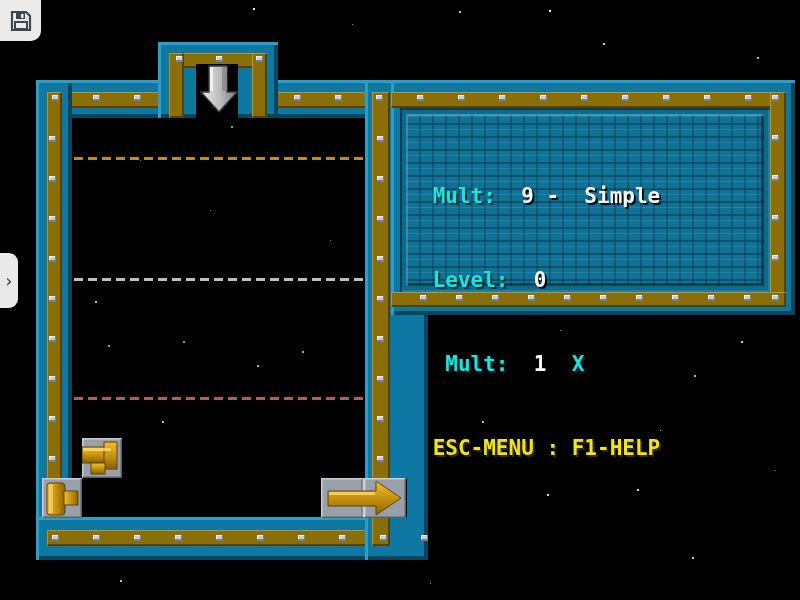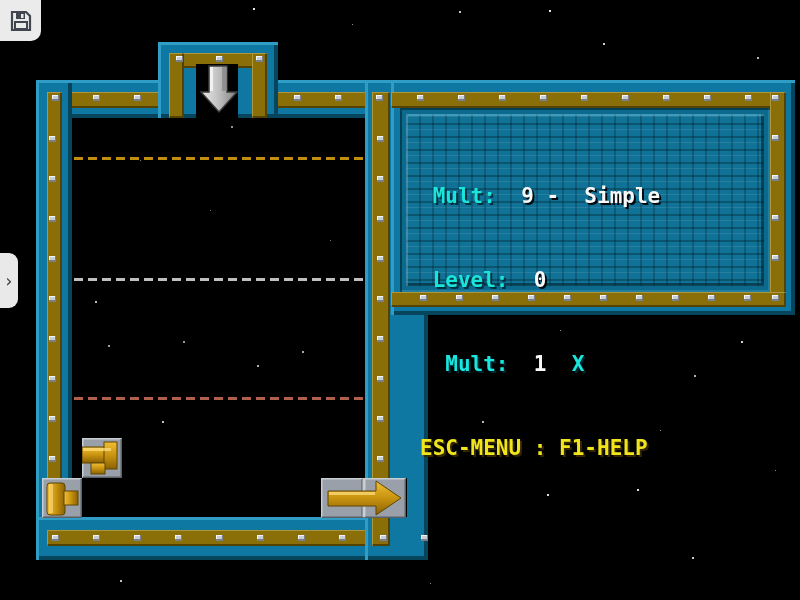--- a/index.html
+++ b/index.html
@@ -24,21 +24,21 @@
         background-color:#0f7296;
         background-image:
           repeating-linear-gradient(90deg, rgba(0,0,0,0.20) 0 2px, rgba(0,0,0,0) 2px 13px),
           repeating-linear-gradient(0deg, rgba(255,255,255,0.10) 0 1px, rgba(0,0,0,0) 1px 5px, rgba(0,0,0,0.26) 5px 7px, rgba(0,0,0,0) 7px 13px);
         box-shadow:inset 2px 2px 0 rgba(160,230,255,0.35), inset -3px -3px 0 rgba(0,25,35,0.55);}
   #hud-text{position:absolute;left:14px;top:12px;white-space:pre;
         font-weight:bold;font-size:21px;line-height:28px;letter-spacing:0;}
   .hud-label{color:#1ae5dc;text-shadow:2px 2px 0 rgba(0,42,52,0.9);}
   .hud-value{color:#f8f8f8;text-shadow:2px 2px 0 rgba(0,0,0,0.9);}
   .hud-suffix{color:#1ae5dc;text-shadow:2px 2px 0 rgba(0,42,52,0.9);}
-  .hud-help{color:#f0e51c;text-shadow:2px 2px 0 rgba(55,40,0,0.95);}
+  .hud-help{color:#f0e51c;text-shadow:2px 2px 0 rgba(55,40,0,0.95);text-align:right;}
   
   #save-button{position:absolute;left:0;top:0;width:41px;height:41px;background:#ebebeb;
         border-radius:0 0 10px 0;z-index:8;display:flex;align-items:center;justify-content:center;cursor:pointer;}
   #drawer-toggle{position:absolute;left:0;top:253px;width:18px;height:55px;background:#e9e9e9;
         border-radius:0 9px 9px 0;z-index:8;display:flex;align-items:center;justify-content:center;
         color:#3c3c3c;font-size:17px;font-family:"DejaVu Sans", sans-serif;cursor:pointer;}
   .piece{position:absolute;z-index:6;}
   #drop-arrow{position:absolute;left:197px;top:62px;z-index:6;}
 </style>
 </head>

